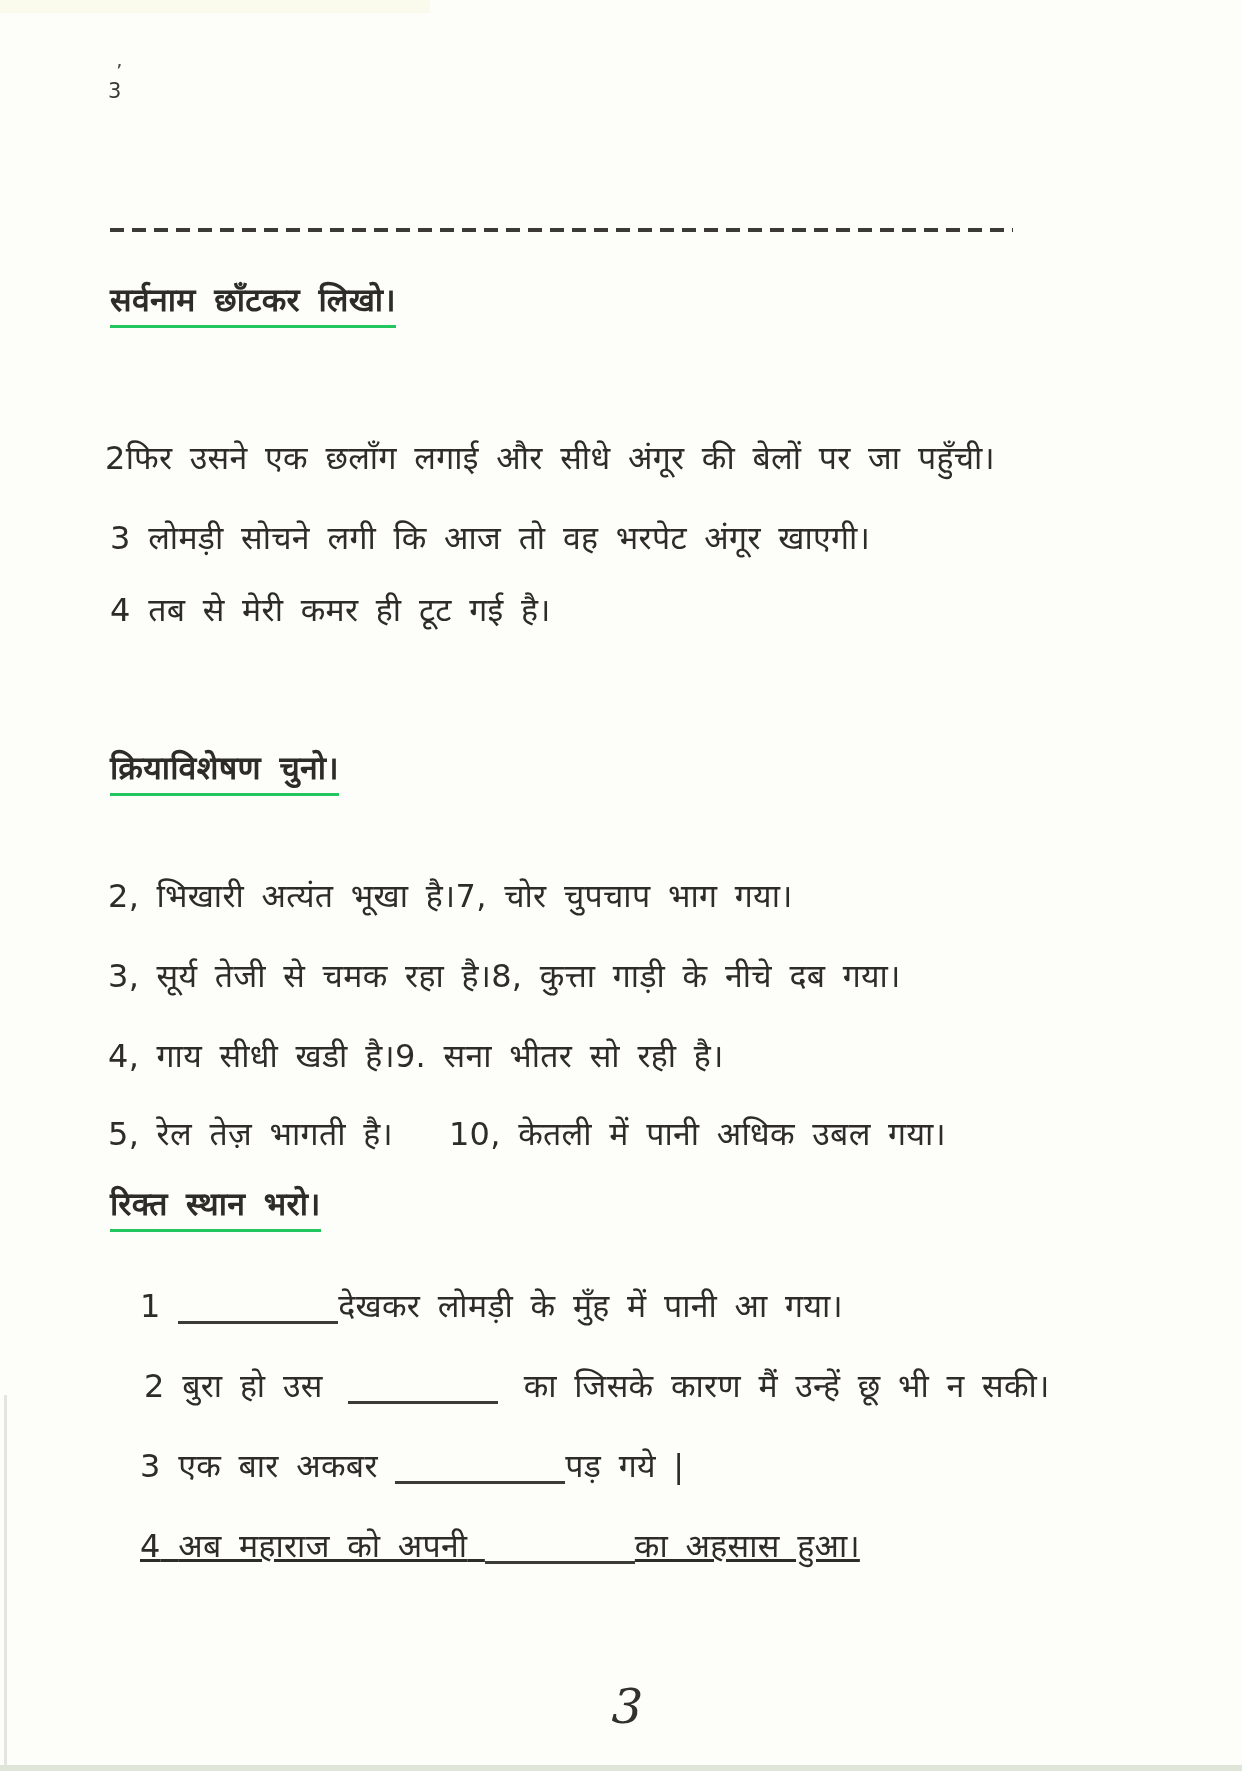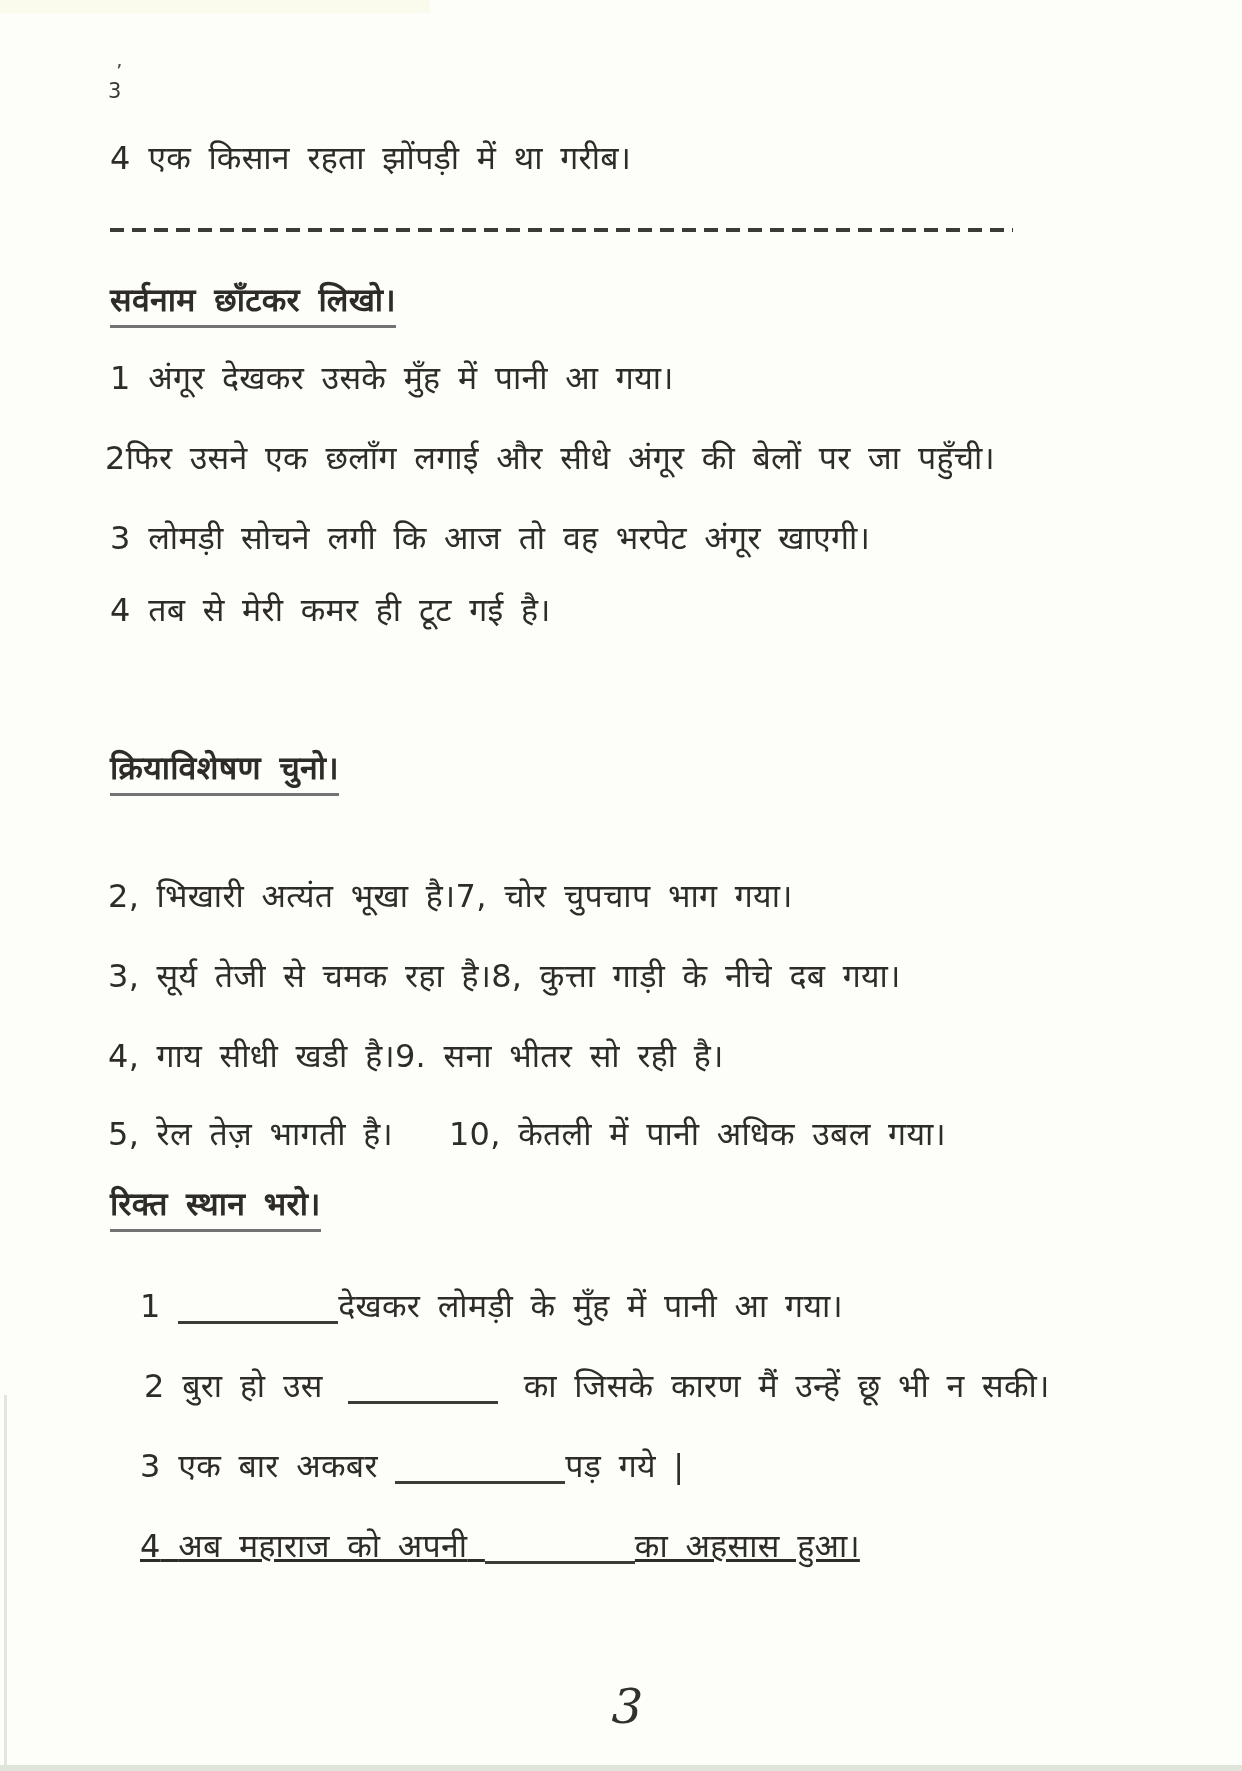--- a/index.html
+++ b/index.html
@@ -35,21 +35,21 @@
   }
   .small-num { font-size: 21px; color: #3a3834; }
   .tick { font-size: 20px; color: #4a4844; }
   .dashed-divider {
     position: absolute;
     top: 228px; left: 110px; width: 903px; height: 4px;
     background: repeating-linear-gradient(90deg, #3b3a37 0 14px, transparent 14px 22px);
   }
   .heading { font-weight: bold; }
   .heading .u {
-    border-bottom: 3px solid #737373;
+    border-bottom: 3px solid #22c55e;
     padding-bottom: 3px;
     display: inline-block;
   }
   .blank {
     display: inline-block;
     border-bottom: 3px solid #3d3b38;
     height: 0;
     position: relative;
     top: 7px;
   }
@@ -73,28 +73,26 @@
 
 <div class="page">
 
   <div class="scan-top-strip"></div>
   <div class="scan-left-edge"></div>
   <div class="scan-bottom-strip"></div>
 
   <div class="t tick" style="top:58px; left:116px;">’</div>
   <div class="t small-num" style="top:78px; left:108px;">3</div>
 
-  <div class="t" style="top:138px; left:110px;">4 एक किसान रहता झोंपड़ी में था गरीब।</div>
 
   <div class="dashed-divider"></div>
 
   <div class="t heading" style="top:280px; left:110px;">
     <span class="u">सर्वनाम छाँटकर लिखो।</span>
   </div>
-  <div class="t" style="top:358px; left:110px;">1 अंगूर देखकर उसके मुँह में पानी आ गया।</div>
   <div class="t" style="top:438px; left:105px;">2फिर उसने एक छलाँग लगाई और सीधे अंगूर की बेलों पर जा पहुँची।</div>
   <div class="t" style="top:518px; left:110px;">3 लोमड़ी सोचने लगी कि आज तो वह भरपेट अंगूर खाएगी।</div>
   <div class="t" style="top:590px; left:110px;">4 तब से मेरी कमर ही टूट गई है।</div>
 
   <div class="t heading" style="top:700px; left:110px;margin-top:48px;">
     <span class="u">क्रियाविशेषण चुनो।</span>
   </div>
   <div class="t" style="top:876px; left:108px;"><span>2, भिखारी अत्यंत भूखा है।</span><span>7, चोर चुपचाप भाग गया।</span></div>
   <div class="t" style="top:956px; left:108px;"><span>3, सूर्य तेजी से चमक रहा है।</span><span>8, कुत्ता गाड़ी के नीचे दब गया।</span></div>
   <div class="t" style="top:1036px; left:108px;"><span>4, गाय सीधी खडी है।</span><span>9. सना भीतर सो रही है।</span></div>

